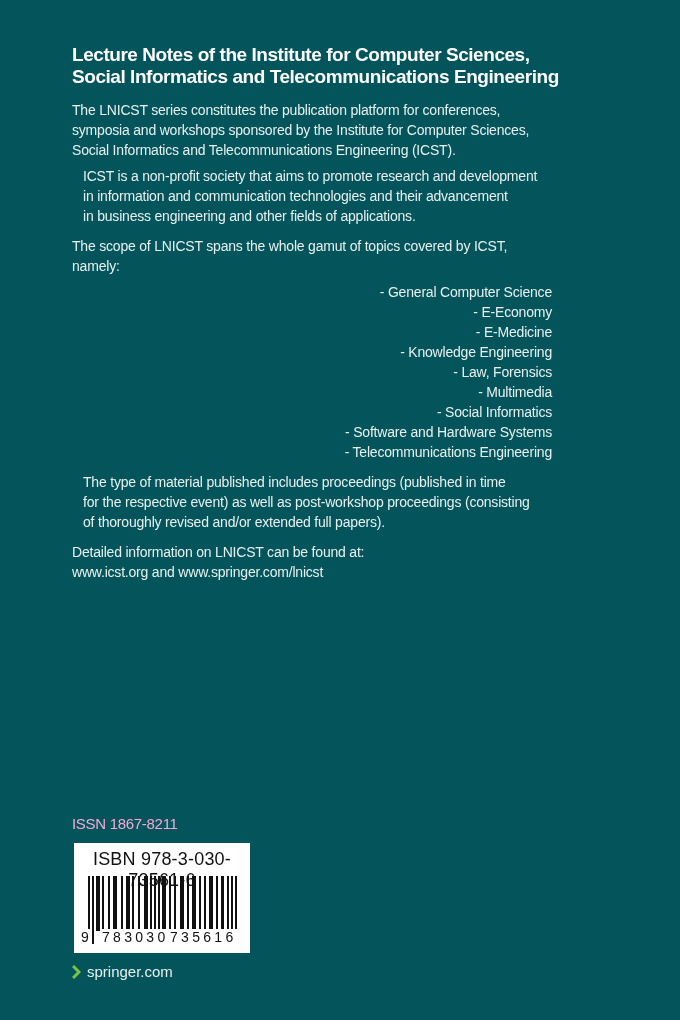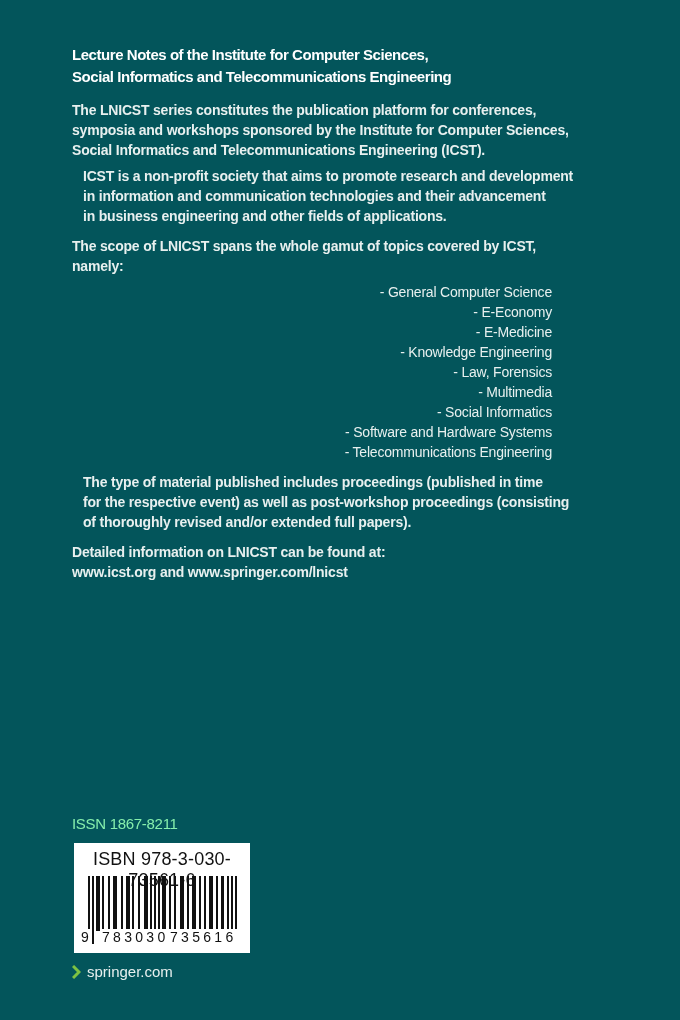--- a/index.html
+++ b/index.html
@@ -5,32 +5,32 @@
     html, body { margin: 0; padding: 0; }
     body {
       width: 680px; height: 1020px; overflow: hidden;
       background: #03555b;
       font-family: "Liberation Sans", sans-serif;
       color: #e8f0ef;
       position: relative;
     }
     .page { position: absolute; left: 72px; top: 44px; width: 480px; }
     .series-title {
-      font-weight: bold; font-size: 15px; line-height: 22px;
+      font-weight: bold; font-size: 19px; line-height: 22px;
       color: #ffffff; letter-spacing: -0.45px; margin: 0 0 12px 0;
     }
     .series-title div { white-space: nowrap; }
     .para { font-size: 14px; line-height: 20px; margin: 0 0 6px 0; letter-spacing: -0.2px; }
-    .para div { white-space: nowrap; font-weight: bold; }
+    .para div { white-space: nowrap; }
     .gap-lg { margin-bottom: 10px; margin-left: 11px; }
     .topics { margin: 2px 0 10px 0; font-size: 14px; line-height: 20px; letter-spacing: -0.2px; text-align: right; }
     .topics div { white-space: nowrap; }
     .issn {
       position: absolute; left: 72px; top: 815px;
-      font-size: 15px; color: #86efac; letter-spacing: -0.3px;
+      font-size: 15px; color: #f9a8d4; letter-spacing: -0.3px;
     }
     .barcode-box {
       position: absolute; left: 74px; top: 843px; width: 176px; height: 110px;
       background: #ffffff; box-sizing: border-box;
     }
     .isbn-text {
       position: absolute; left: 0; top: 6px; width: 176px; text-align: center;
       font-size: 18px; color: #111; letter-spacing: 0.2px;
     }
     .bars { position: absolute; left: 14px; top: 33px; width: 152px; height: 68px; }

